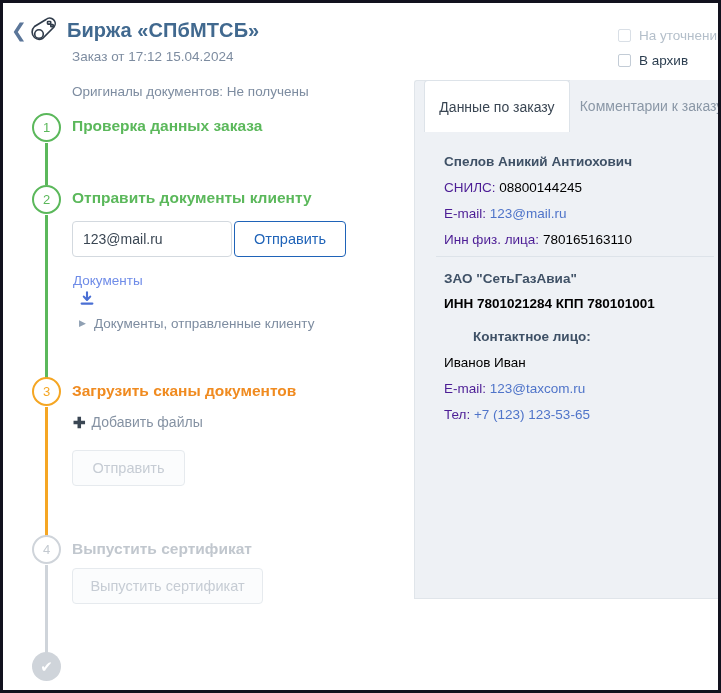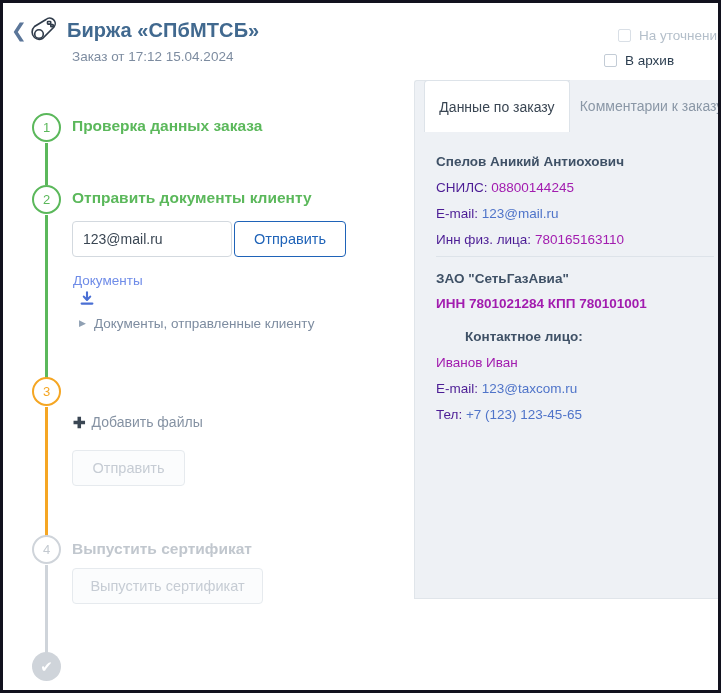--- a/index.html
+++ b/index.html
@@ -69,21 +69,21 @@
   
   .cbrow {
     position: absolute;
     display: flex;
     align-items: center;
     gap: 8px;
     white-space: nowrap;
     padding-left: 12px;
   }
   .cbrow.r1 { left: 603px; top: 25px; }
-  .cbrow.r2 { left: 589px; top: 50px; }
+  .cbrow.r2 { left: 603px; top: 50px; }
   .cbbox {
     width: 13px; height: 13px;
     box-sizing: border-box;
     border: 1px solid #c3ccd6;
     border-radius: 2px;
     background: #fff;
     flex: none;
   }
   .cbbox.disabled { border-color: #d9dfe6; }
   .cblabel { font-size: 13.5px; color: #2c3e50; }
@@ -288,32 +288,32 @@
     color: #8a97a6;
   }
   .panel-body {
     position: absolute;
     left: 411px; top: 129px;
     width: 308px;
     padding: 0;
   }
   .pb-row {
     position: absolute;
-    left: 22px;
+    left: 30px;
     white-space: nowrap;
     font-size: 13.5px;
     text-align: right;
   }
   .pb-name {
     color: #3f5166;
     font-weight: bold;
     font-size: 13.5px;
   }
   .pb-label { color: #4c1d95; }
-  .pb-value { color: #a21caf; }
+  .pb-value { color: #000000; }
   .pb-value.link { color: #4f74c9; }
   .divider {
     position: absolute;
     left: 22px;
     width: 278px;
     height: 1px;
     background: #dde3e9;
   }
 </style>
 </head>
@@ -328,20 +328,21 @@
       <g fill="none" stroke="#2f3b4a" stroke-width="1.6">
         <path d="M5.5 21.5 A7.5 7.5 0 0 1 5.5 10.5 L17 3.5 A5.5 5.5 0 0 1 25 11 L13.5 22.5 A7.5 7.5 0 0 1 5.5 21.5 Z"></path>
         <ellipse cx="10" cy="18" rx="4.3" ry="4.3"></ellipse>
         <rect x="18.5" y="5.5" width="3.2" height="2.6" rx="0.6"></rect>
         <rect x="21.8" y="8.6" width="2.4" height="2.2" rx="0.6"></rect>
       </g>
     </svg>
 
     <div class="page-title">Биржа «СПбМТСБ»</div>
     <div class="sub-line l1">Заказ от 17:12 15.04.2024</div>
+    <div class="sub-line l2">Оригиналы документов: Не получены</div>
 
     <div class="cbrow r1">
       <span class="cbbox disabled"></span>
       <span class="cblabel disabled">На уточнении</span>
     </div>
     <div class="cbrow r2">
       <span class="cbbox"></span>
       <span class="cblabel">В архив</span>
     </div>
 
@@ -364,20 +365,21 @@
       <path d="M8 1.2 L8 8.3 M4.8 5.6 L8 9 L11.2 5.6" stroke="#4a6fd4" stroke-width="2.1" fill="none" stroke-linecap="round" stroke-linejoin="round"></path>
       <path d="M2.6 12.6 L13.4 12.6" stroke="#4a6fd4" stroke-width="2.1" stroke-linecap="round"></path>
     </svg>
 
     <div class="expander">
       <span class="caret">▶</span>
       <span>Документы, отправленные клиенту</span>
     </div>
 
     <div class="step-circle orange" style="top:374px;">3</div>
+    <div class="step-title orange" style="top:379px;">Загрузить сканы документов</div>
 
     <div class="add-files">
       <span class="plus">✚</span>
       <span>Добавить файлы</span>
     </div>
     <div class="btn-disabled btn-send-scans">Отправить</div>
 
     <div class="step-circle grey" style="top:532px;">4</div>
     <div class="step-title grey" style="top:537px;">Выпустить сертификат</div>
     <div class="btn-disabled btn-issue-cert">Выпустить сертификат</div>
@@ -417,18 +419,18 @@
       <div class="pb-row pb-name" style="top:197px;padding-left:29px;">Контактное лицо:</div>
       <div class="pb-row pb-value" style="top:223px;">Иванов Иван</div>
 
       <div class="pb-row" style="top:249px;">
         <span class="pb-label">E-mail: </span>
         <span class="pb-value link">123@taxcom.ru</span>
       </div>
 
       <div class="pb-row" style="top:275px;">
         <span class="pb-label">Тел: </span>
-        <span class="pb-value link">+7 (123) 123-45-65</span>
+        <span class="pb-value link">+7 (123) 123-53-65</span>
       </div>
     </div>
 
   </div>
 </div>
 
 </body></html>

